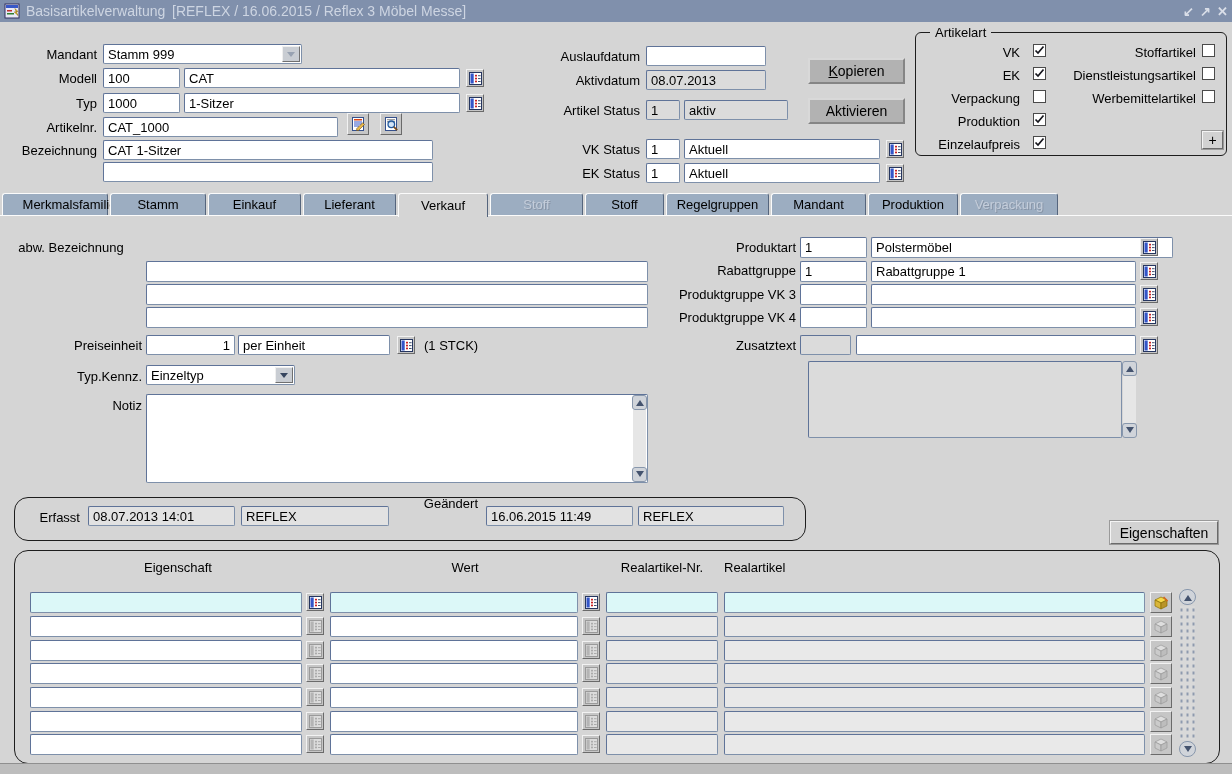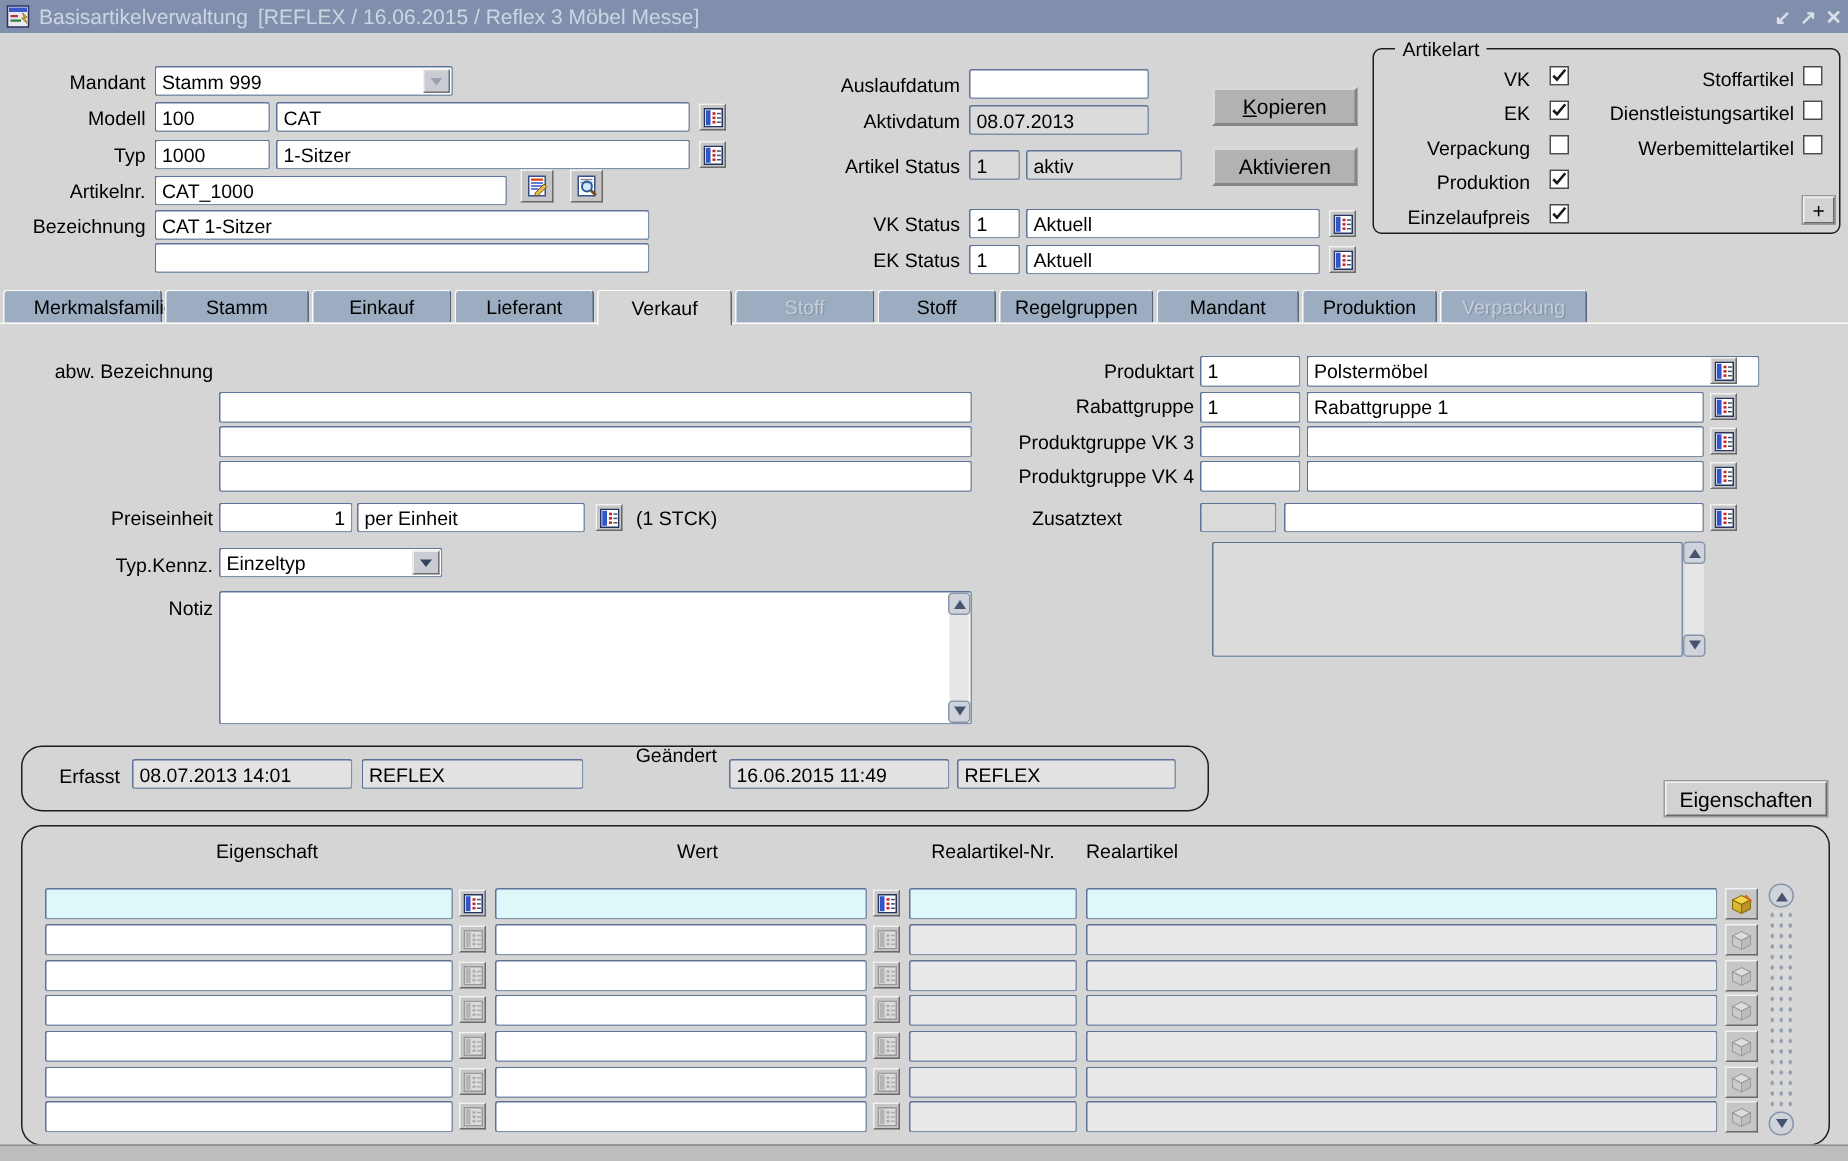--- a/index.html
+++ b/index.html
@@ -203,21 +203,21 @@
   <div class="pushbtn" style="left:808px;top:98px;width:97px;height:26px;">
     <span>Aktivieren</span>
   </div>
 
   <div class="groupbox" style="left:915px;top:32px;width:310px;height:122px;border-radius:6px;"></div>
   <div class="legend" style="left:930px;top:25px;">Artikelart</div>
   <div class="pushbtn light" style="left:1202px;top:131px;width:21px;height:18px;">+</div>
 
   <div id="tabline"></div>
 
-  <div class="lbl" style="left:0;top:240px;width:142px;">abw. Bezeichnung</div>
+  <div class="lbl" style="left:0;top:240px;width:142px;text-align:center;">abw. Bezeichnung</div>
   <div class="fld" style="left:146px;top:261px;width:502px;height:21px;"></div>
   <div class="fld" style="left:146px;top:284px;width:502px;height:21px;"></div>
   <div class="fld" style="left:146px;top:307px;width:502px;height:21px;"></div>
 
   <div class="lbl" style="left:0;top:338px;width:142px;">Preiseinheit</div>
   <div class="fld num" style="left:146px;top:335px;width:89px;">1</div>
   <div class="fld" style="left:238px;top:335px;width:152px;">per Einheit</div>
   <div class="listbtn" style="left:397px;top:336px;">
       <svg width="13" height="13" viewBox="0 0 13 13">
         <rect x="0.5" y="0.5" width="12" height="12" fill="#FFFFFF" stroke="#25355F"></rect>
@@ -311,21 +311,21 @@
         <rect x="1.5" y="1.5" width="3.2" height="10" fill="#3355C8"></rect>
         <rect x="6" y="2.8" width="2" height="1.7" fill="#CC2222"></rect>
         <rect x="6" y="5.7" width="2" height="1.7" fill="#CC2222"></rect>
         <rect x="6" y="8.6" width="2" height="1.7" fill="#CC2222"></rect>
         <rect x="9" y="3.2" width="2.6" height="1" fill="#405070"></rect>
         <rect x="9" y="6.1" width="2.6" height="1" fill="#405070"></rect>
         <rect x="9" y="9" width="2.6" height="1" fill="#405070"></rect>
       </svg>
     </div>
 
-  <div class="lbl" style="left:640px;top:338px;width:156px;text-align:center;">Zusatztext</div>
+  <div class="lbl" style="left:640px;top:338px;width:156px;">Zusatztext</div>
   <div class="fld ro" style="left:800px;top:335px;width:51px;"></div>
   <div class="fld" style="left:856px;top:335px;width:280px;"></div>
   <div class="listbtn" style="left:1140px;top:336px;">
       <svg width="13" height="13" viewBox="0 0 13 13">
         <rect x="0.5" y="0.5" width="12" height="12" fill="#FFFFFF" stroke="#25355F"></rect>
         <rect x="1.5" y="1.5" width="3.2" height="10" fill="#3355C8"></rect>
         <rect x="6" y="2.8" width="2" height="1.7" fill="#CC2222"></rect>
         <rect x="6" y="5.7" width="2" height="1.7" fill="#CC2222"></rect>
         <rect x="6" y="8.6" width="2" height="1.7" fill="#CC2222"></rect>
         <rect x="9" y="3.2" width="2.6" height="1" fill="#405070"></rect>

